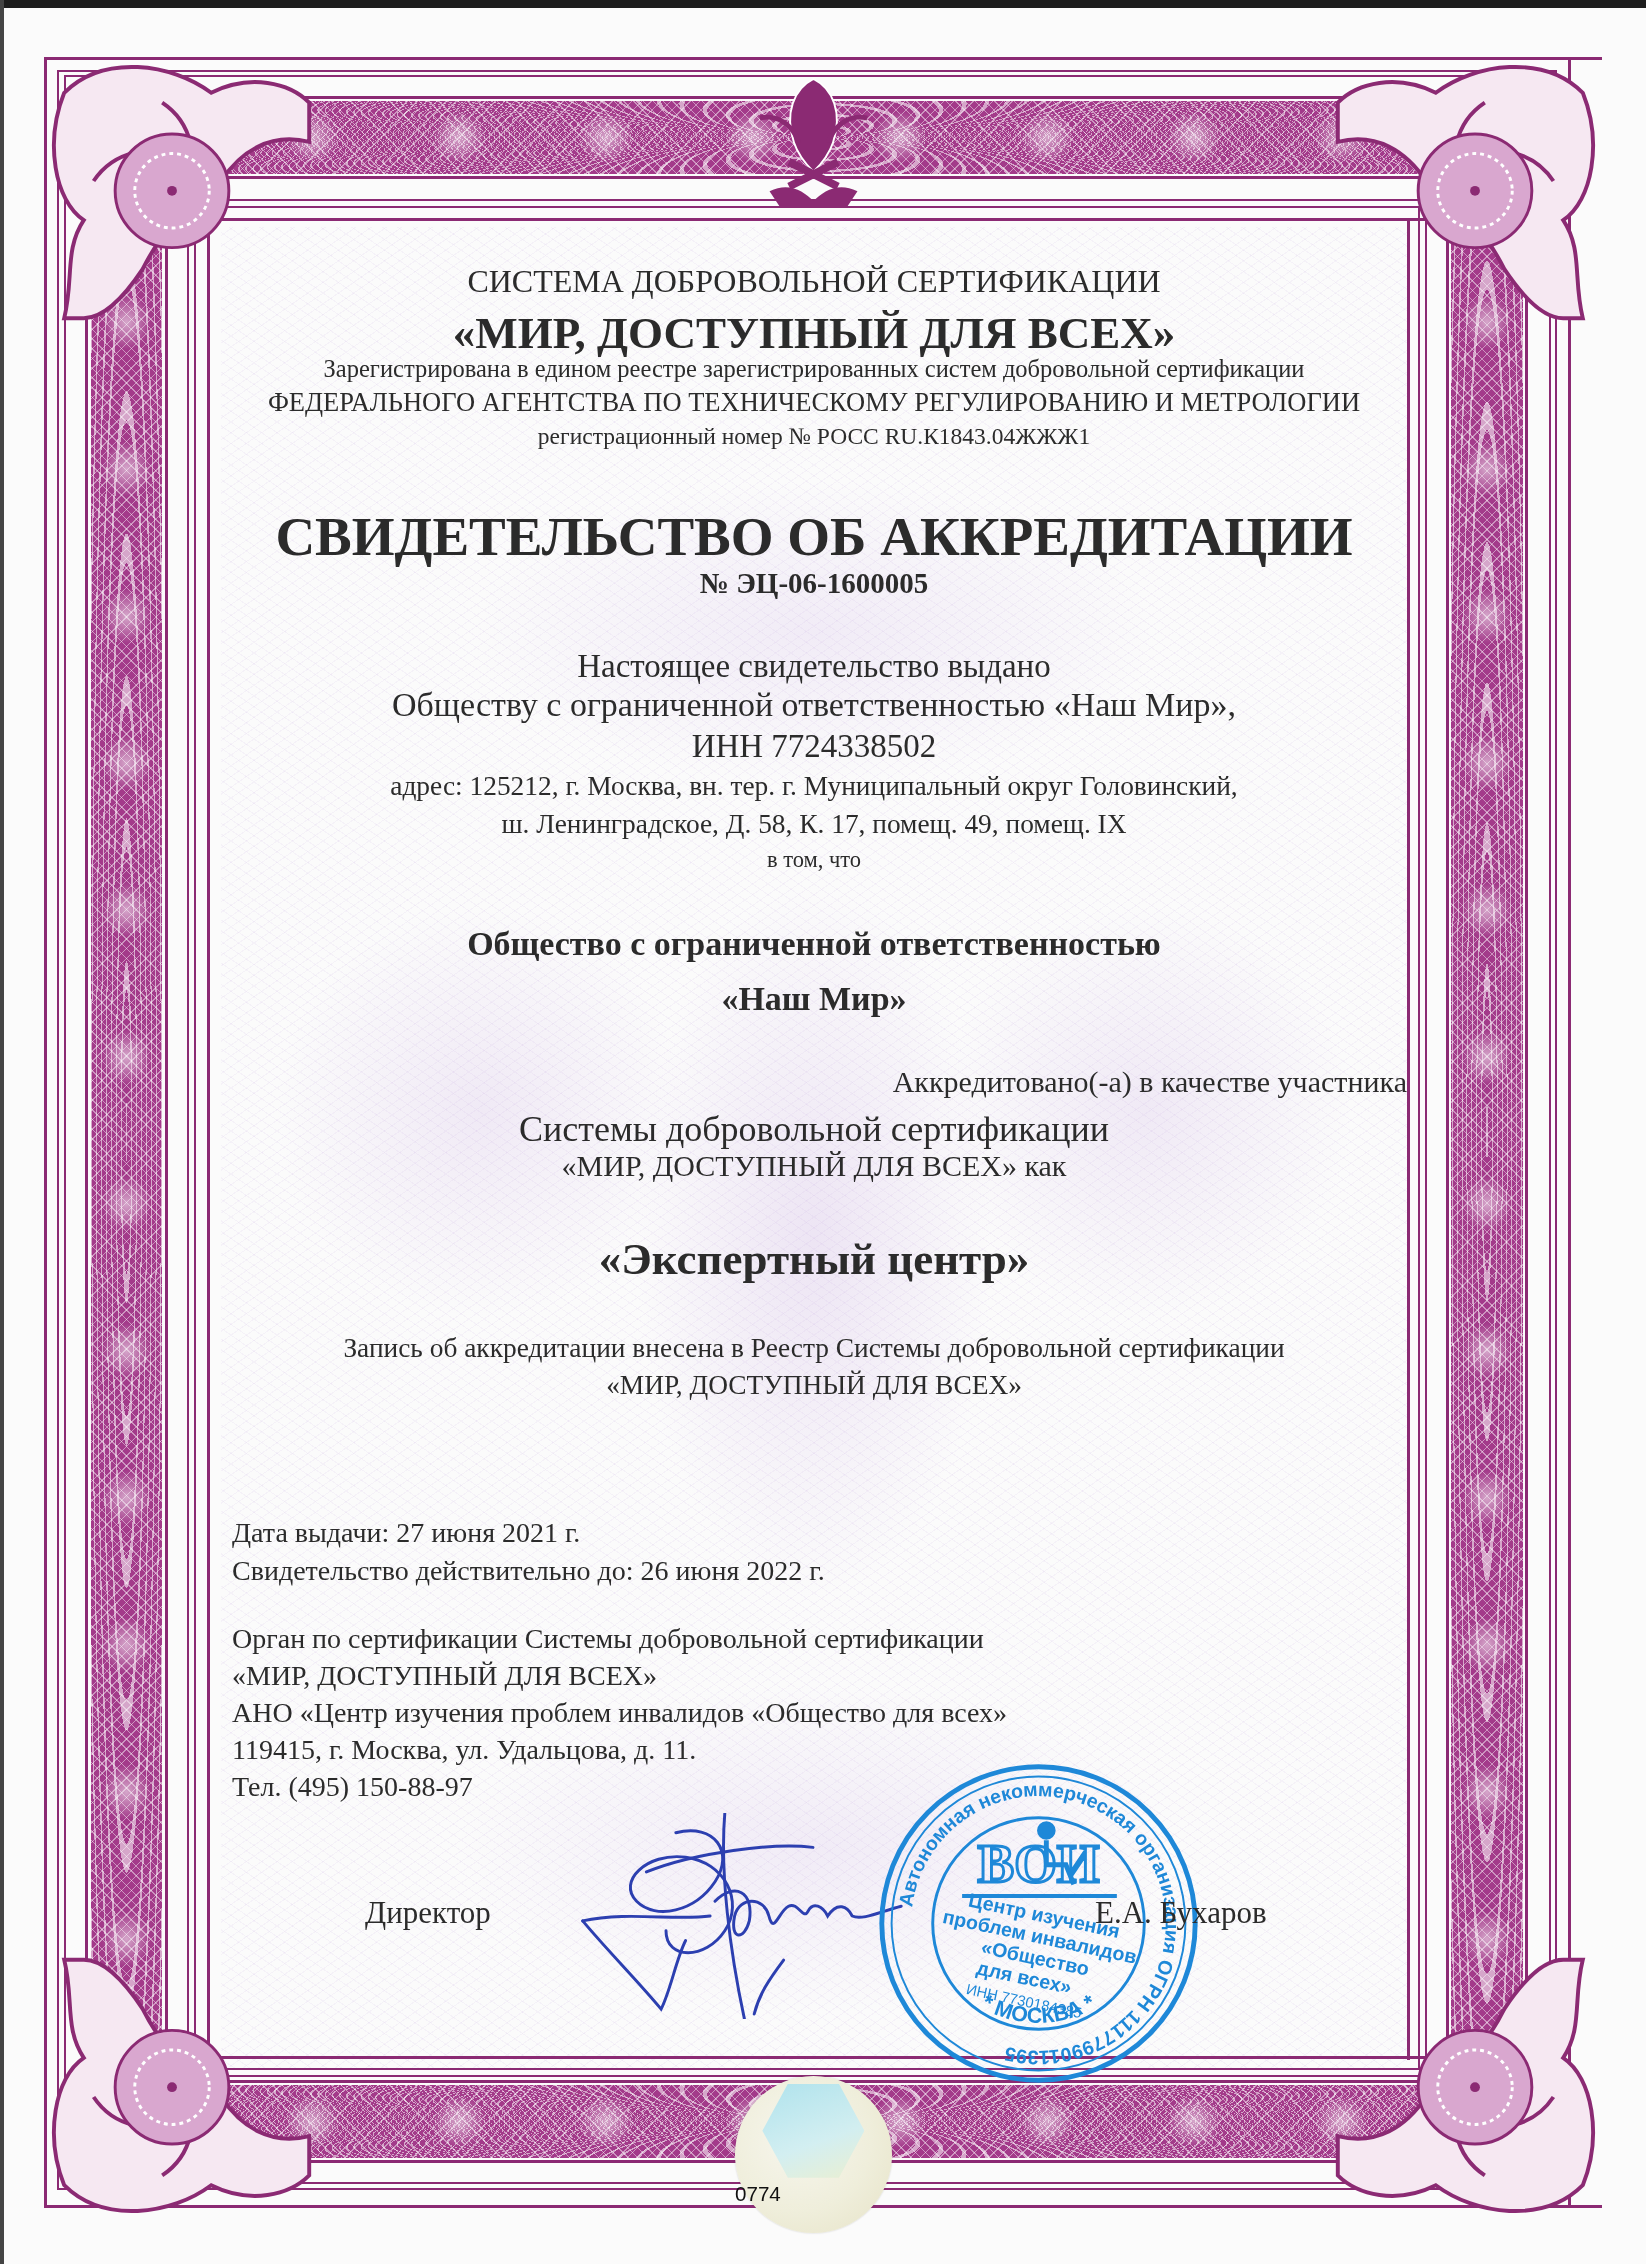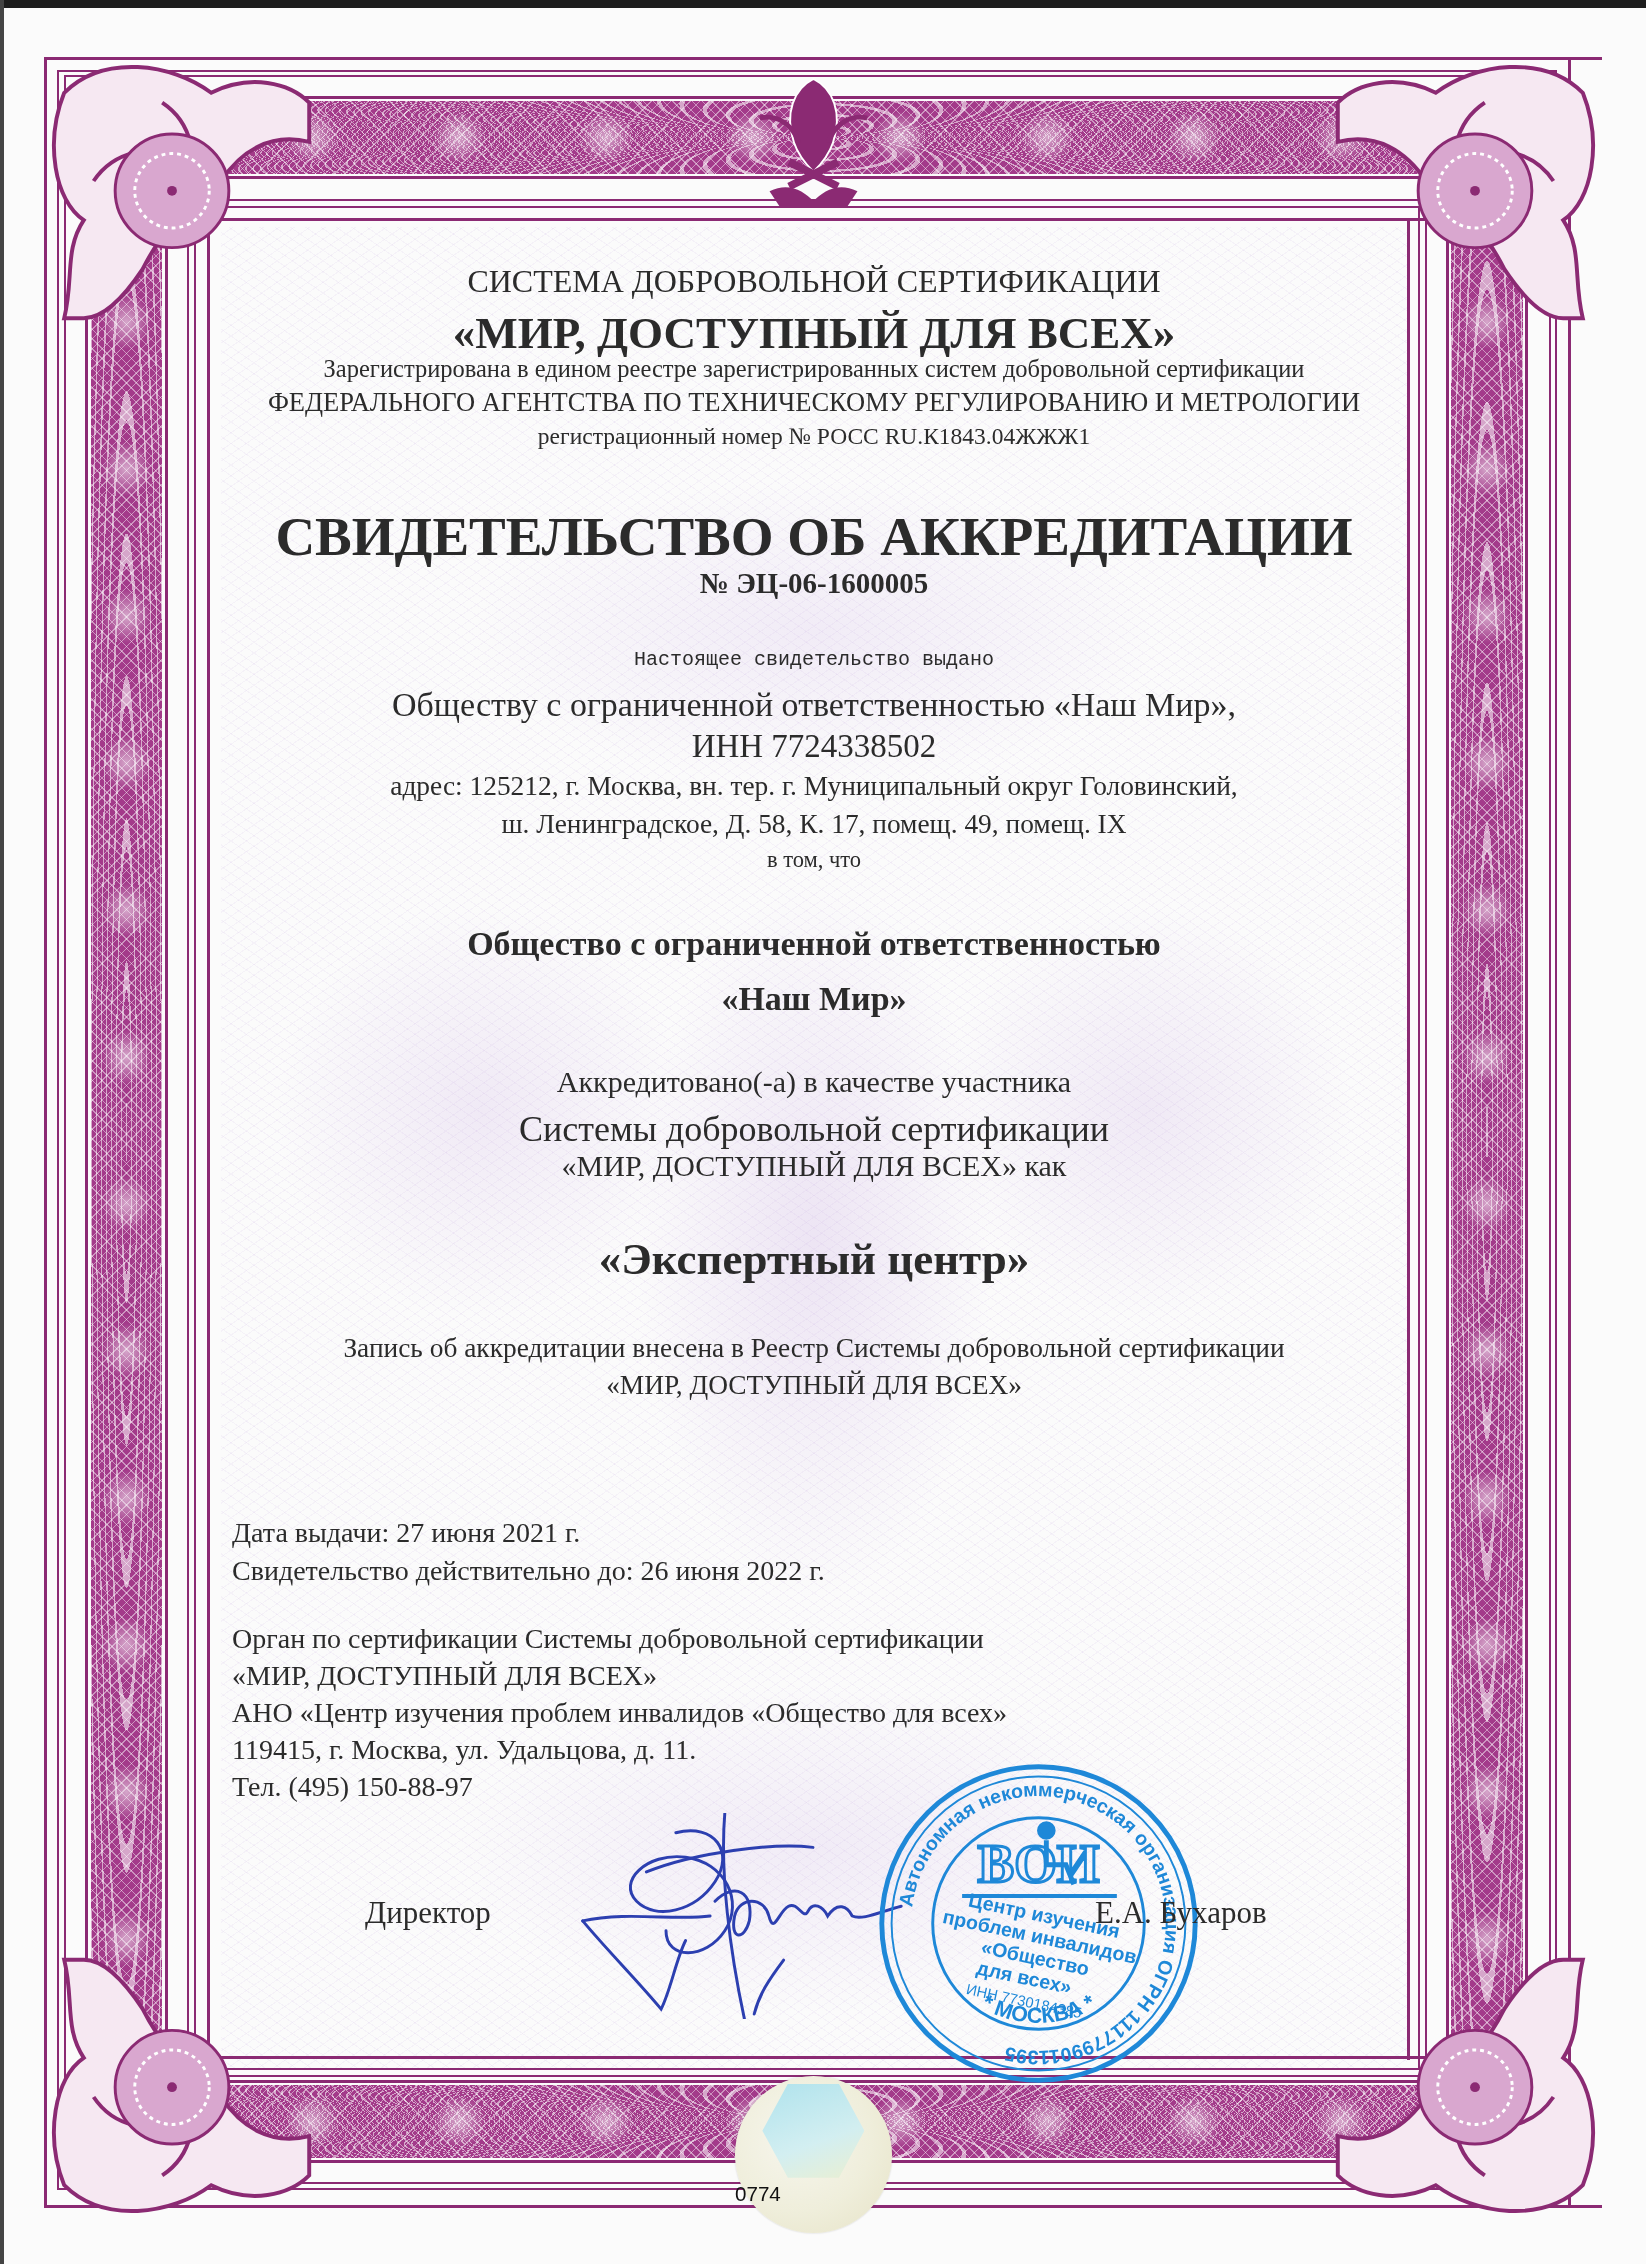--- a/index.html
+++ b/index.html
@@ -57,31 +57,31 @@
   .t { position: absolute; left: 0; width: 100%; text-align: center; white-space: nowrap; }
 
   .sys-title { top: 263px; font-size: 32px; }
   .sys-name { top: 307px; font-size: 45px; font-weight: bold; }
   .reg-line { top: 355px; font-size: 24.5px; }
   .agency { top: 387px; font-size: 26.5px; }
   .reg-num { top: 423px; font-size: 23.5px; }
   .cert-title { top: 505px; font-size: 55px; font-weight: bold; }
   .cert-num { top: 567px; font-size: 29px; font-weight: bold; }
 
-  .issued-to-label { top: 648px; font-size: 20px; font-family: Liberation Mono, monospace; }
+  .issued-to-label { top: 648px; font-size: 33px; }
   .issued-org { top: 686px; font-size: 34px; }
   .issued-inn { top: 728px; font-size: 33px; }
   .addr1 { top: 771px; font-size: 27.4px; }
   .addr2 { top: 809px; font-size: 27.4px; }
   .in-that { top: 847px; font-size: 22.5px; }
 
   .org-bold1 { top: 925px; font-size: 34px; font-weight: bold; }
   .org-bold2 { top: 980px; font-size: 34px; font-weight: bold; }
 
-  .accred1 { top: 1065px; font-size: 30px; }
+  .accred1 { top: 1065px; font-size: 30px; text-align: right; }
   .accred2 { top: 1108px; font-size: 36px; }
   .accred3 { top: 1149px; font-size: 30px; }
 
   .role { top: 1233px; font-size: 45px; font-weight: bold; }
 
   .registry1 { top: 1333px; font-size: 27.4px; }
   .registry2 { top: 1370px; font-size: 27.4px; }
 
   .left-block { position: absolute; left: 232px; font-size: 28px; white-space: nowrap; }
   .date-issued { top: 1517px; }

